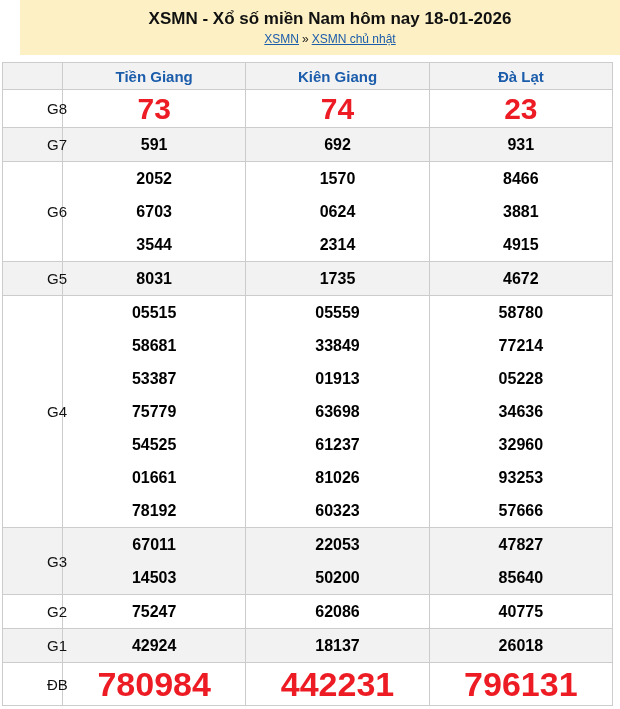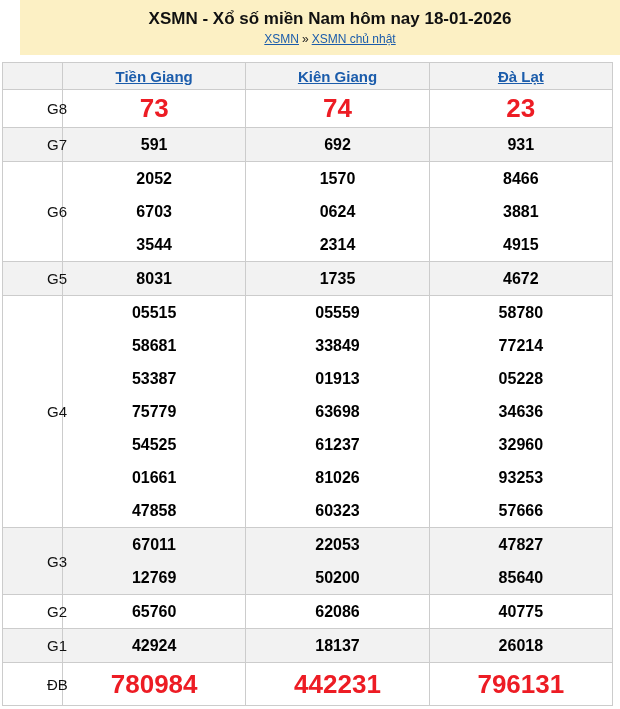--- a/index.html
+++ b/index.html
@@ -59,40 +59,39 @@
   col.c-label { width: 60px; }
 
   tr.head-row th {
     height: 27px;
     background: var(--row-shade);
     font-size: 15px;
     font-weight: bold;
   }
   tr.head-row th a {
     color: var(--link-blue);
-    text-decoration: underline;
     cursor: pointer;
   }
   tr.head-row th.corner { background: var(--row-shade); }
 
   tr.shaded td { background: var(--row-shade); text-align: center; }
 
   td.label-cell {
     font-size: 15px;
     font-weight: normal;
     color: #111111;
     padding-left: 44px;
   }
   td.num-cell .num {
     font-weight: bold;
     color: #000000;
   }
   td.num-normal .num { font-size: 16px; line-height: 33px; }
-  td.red-large .num  { font-size: 26px; line-height: 37px; color: var(--accent-red); }
-  td.red-xlarge .num { font-size: 26px; line-height: 42px; color: var(--accent-red); }
+  td.red-large .num  { font-size: 30px; line-height: 37px; color: var(--accent-red); }
+  td.red-xlarge .num { font-size: 34px; line-height: 42px; color: var(--accent-red); }
 </style>
 </head>
 <body>
 
 <div class="banner">
   <h1>XSMN - Xổ số miền Nam hôm nay 18-01-2026</h1>
   <div class="breadcrumb">
     <a>XSMN</a><span class="sep">»</span><a>XSMN chủ nhật</a>
   </div>
 </div>
@@ -169,21 +168,21 @@
       </tr>
       <tr>
         <td class="label-cell">G4</td>
         <td class="num-cell num-normal">
           <div class="num">05515</div>
           <div class="num">58681</div>
           <div class="num">53387</div>
           <div class="num">75779</div>
           <div class="num">54525</div>
           <div class="num">01661</div>
-          <div class="num">47858</div>
+          <div class="num">78192</div>
         </td>
         <td class="num-cell num-normal">
           <div class="num">05559</div>
           <div class="num">33849</div>
           <div class="num">01913</div>
           <div class="num">63698</div>
           <div class="num">61237</div>
           <div class="num">81026</div>
           <div class="num">60323</div>
         </td>
@@ -194,35 +193,35 @@
           <div class="num">34636</div>
           <div class="num">32960</div>
           <div class="num">93253</div>
           <div class="num">57666</div>
         </td>
       </tr>
       <tr class="shaded">
         <td class="label-cell">G3</td>
         <td class="num-cell num-normal">
           <div class="num">67011</div>
-          <div class="num">12769</div>
+          <div class="num">14503</div>
         </td>
         <td class="num-cell num-normal">
           <div class="num">22053</div>
           <div class="num">50200</div>
         </td>
         <td class="num-cell num-normal">
           <div class="num">47827</div>
           <div class="num">85640</div>
         </td>
       </tr>
       <tr>
         <td class="label-cell">G2</td>
         <td class="num-cell num-normal">
-          <div class="num">65760</div>
+          <div class="num">75247</div>
         </td>
         <td class="num-cell num-normal">
           <div class="num">62086</div>
         </td>
         <td class="num-cell num-normal">
           <div class="num">40775</div>
         </td>
       </tr>
       <tr class="shaded">
         <td class="label-cell">G1</td>

